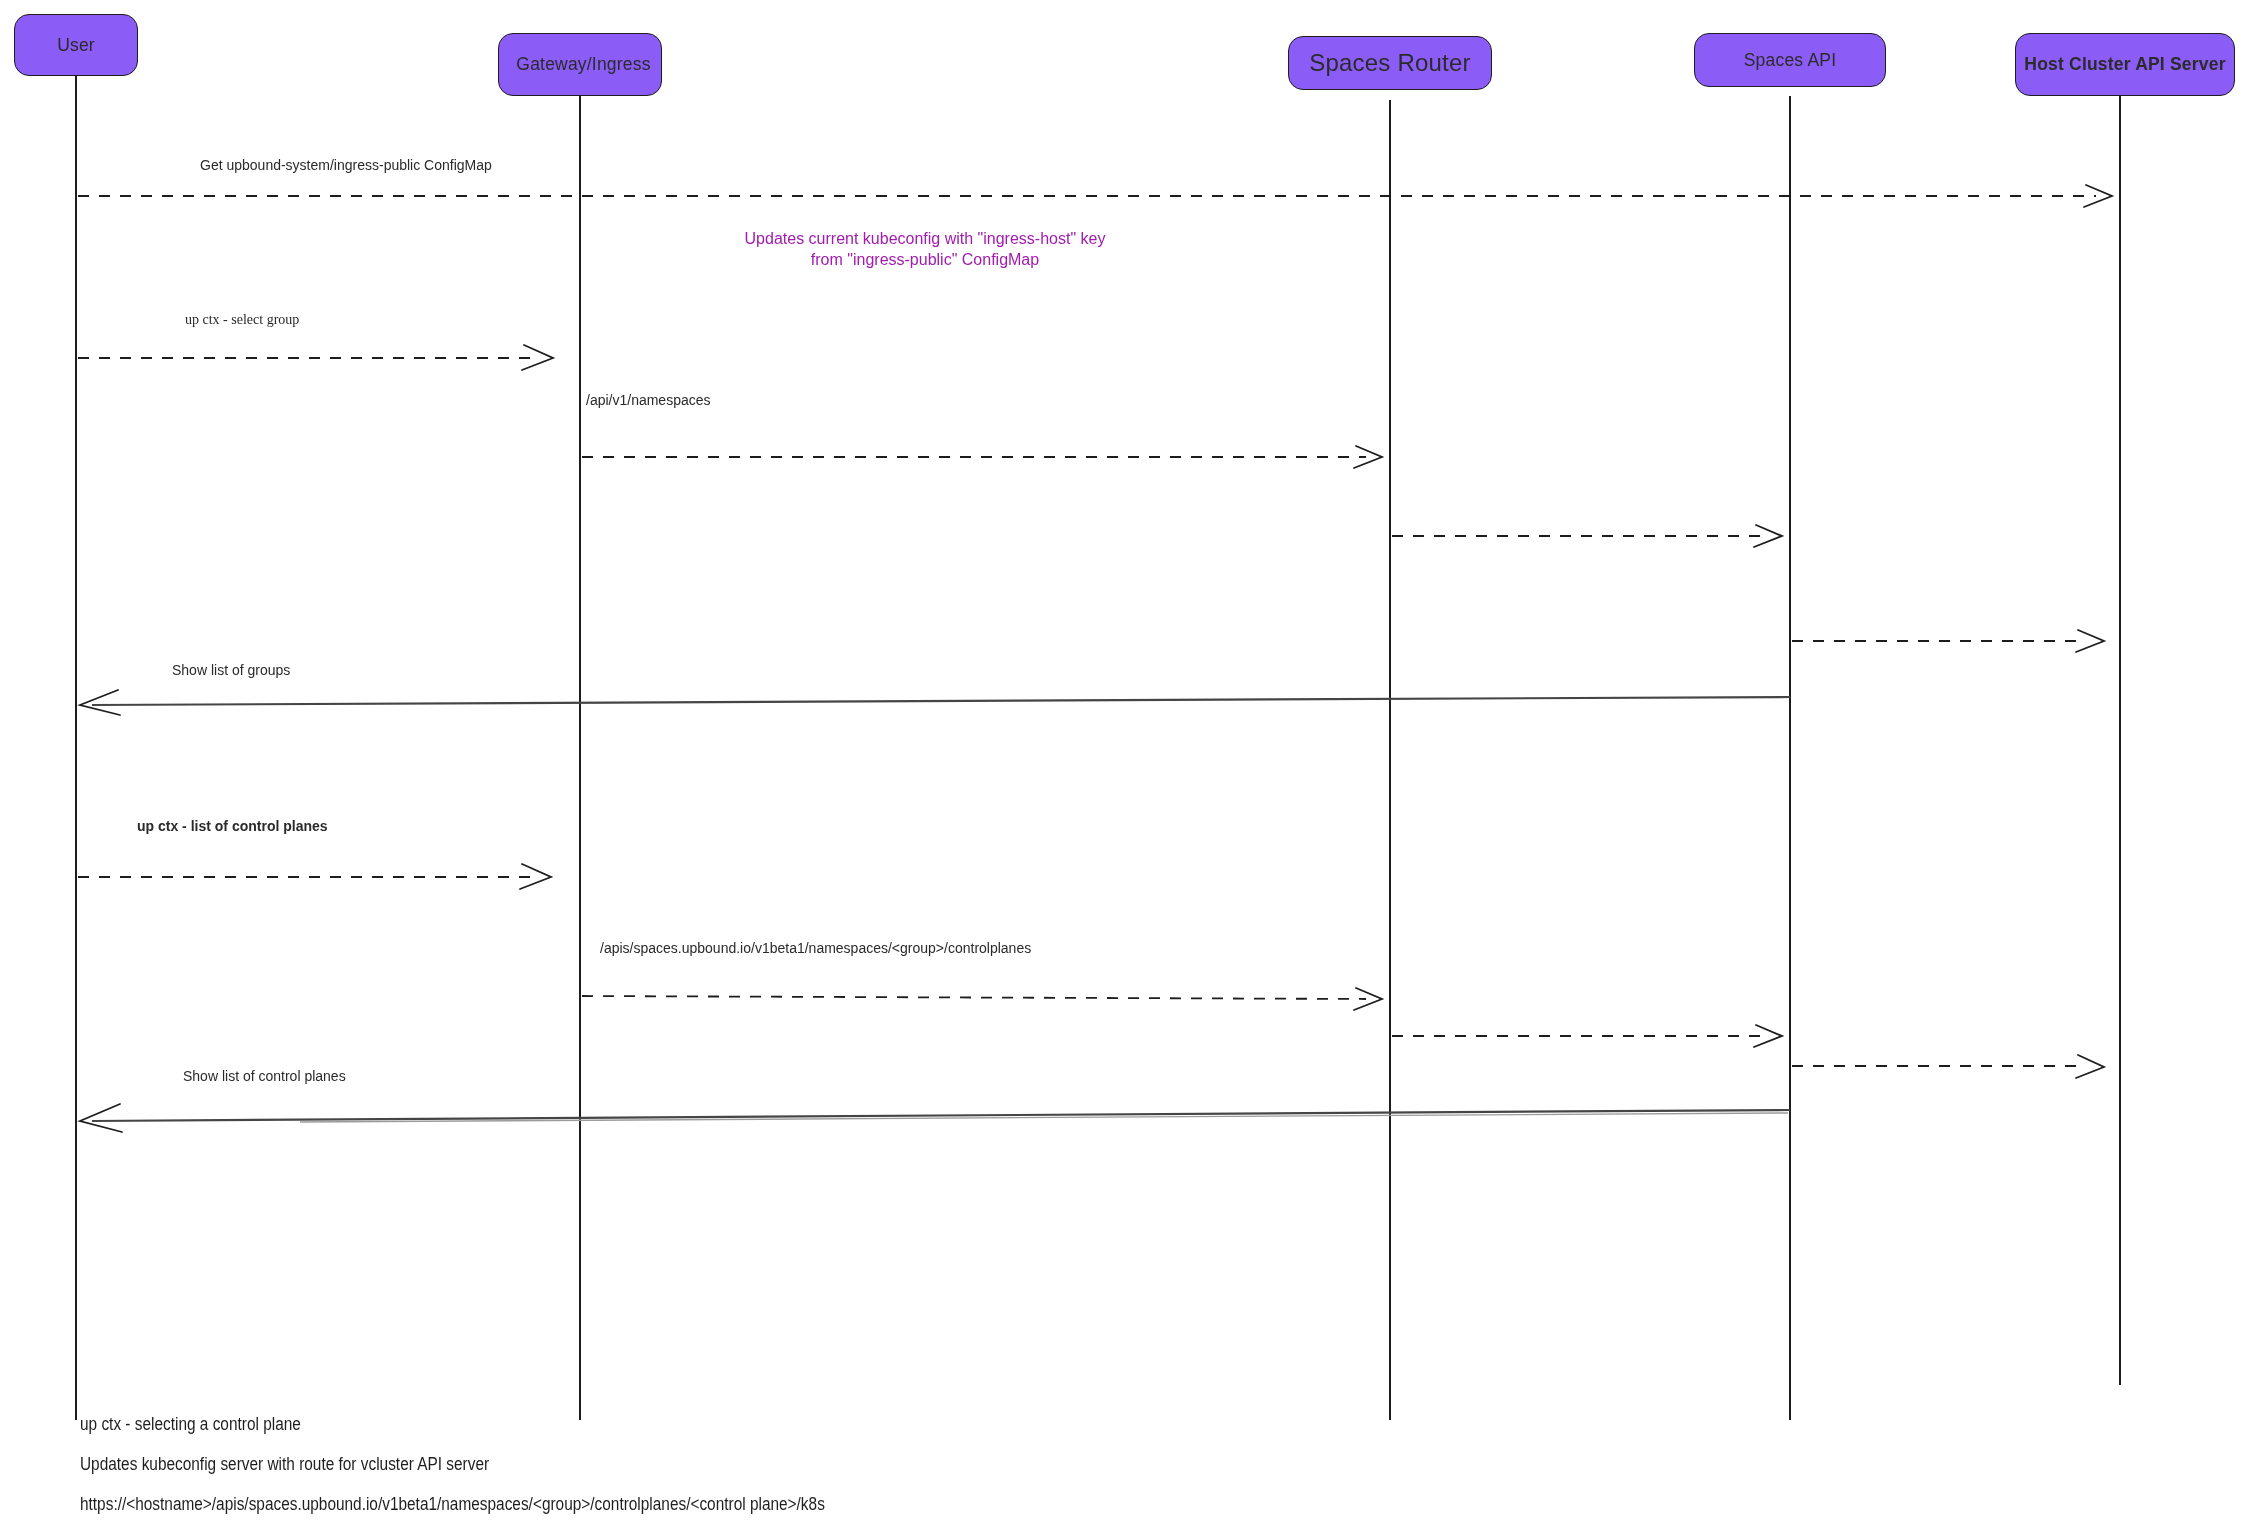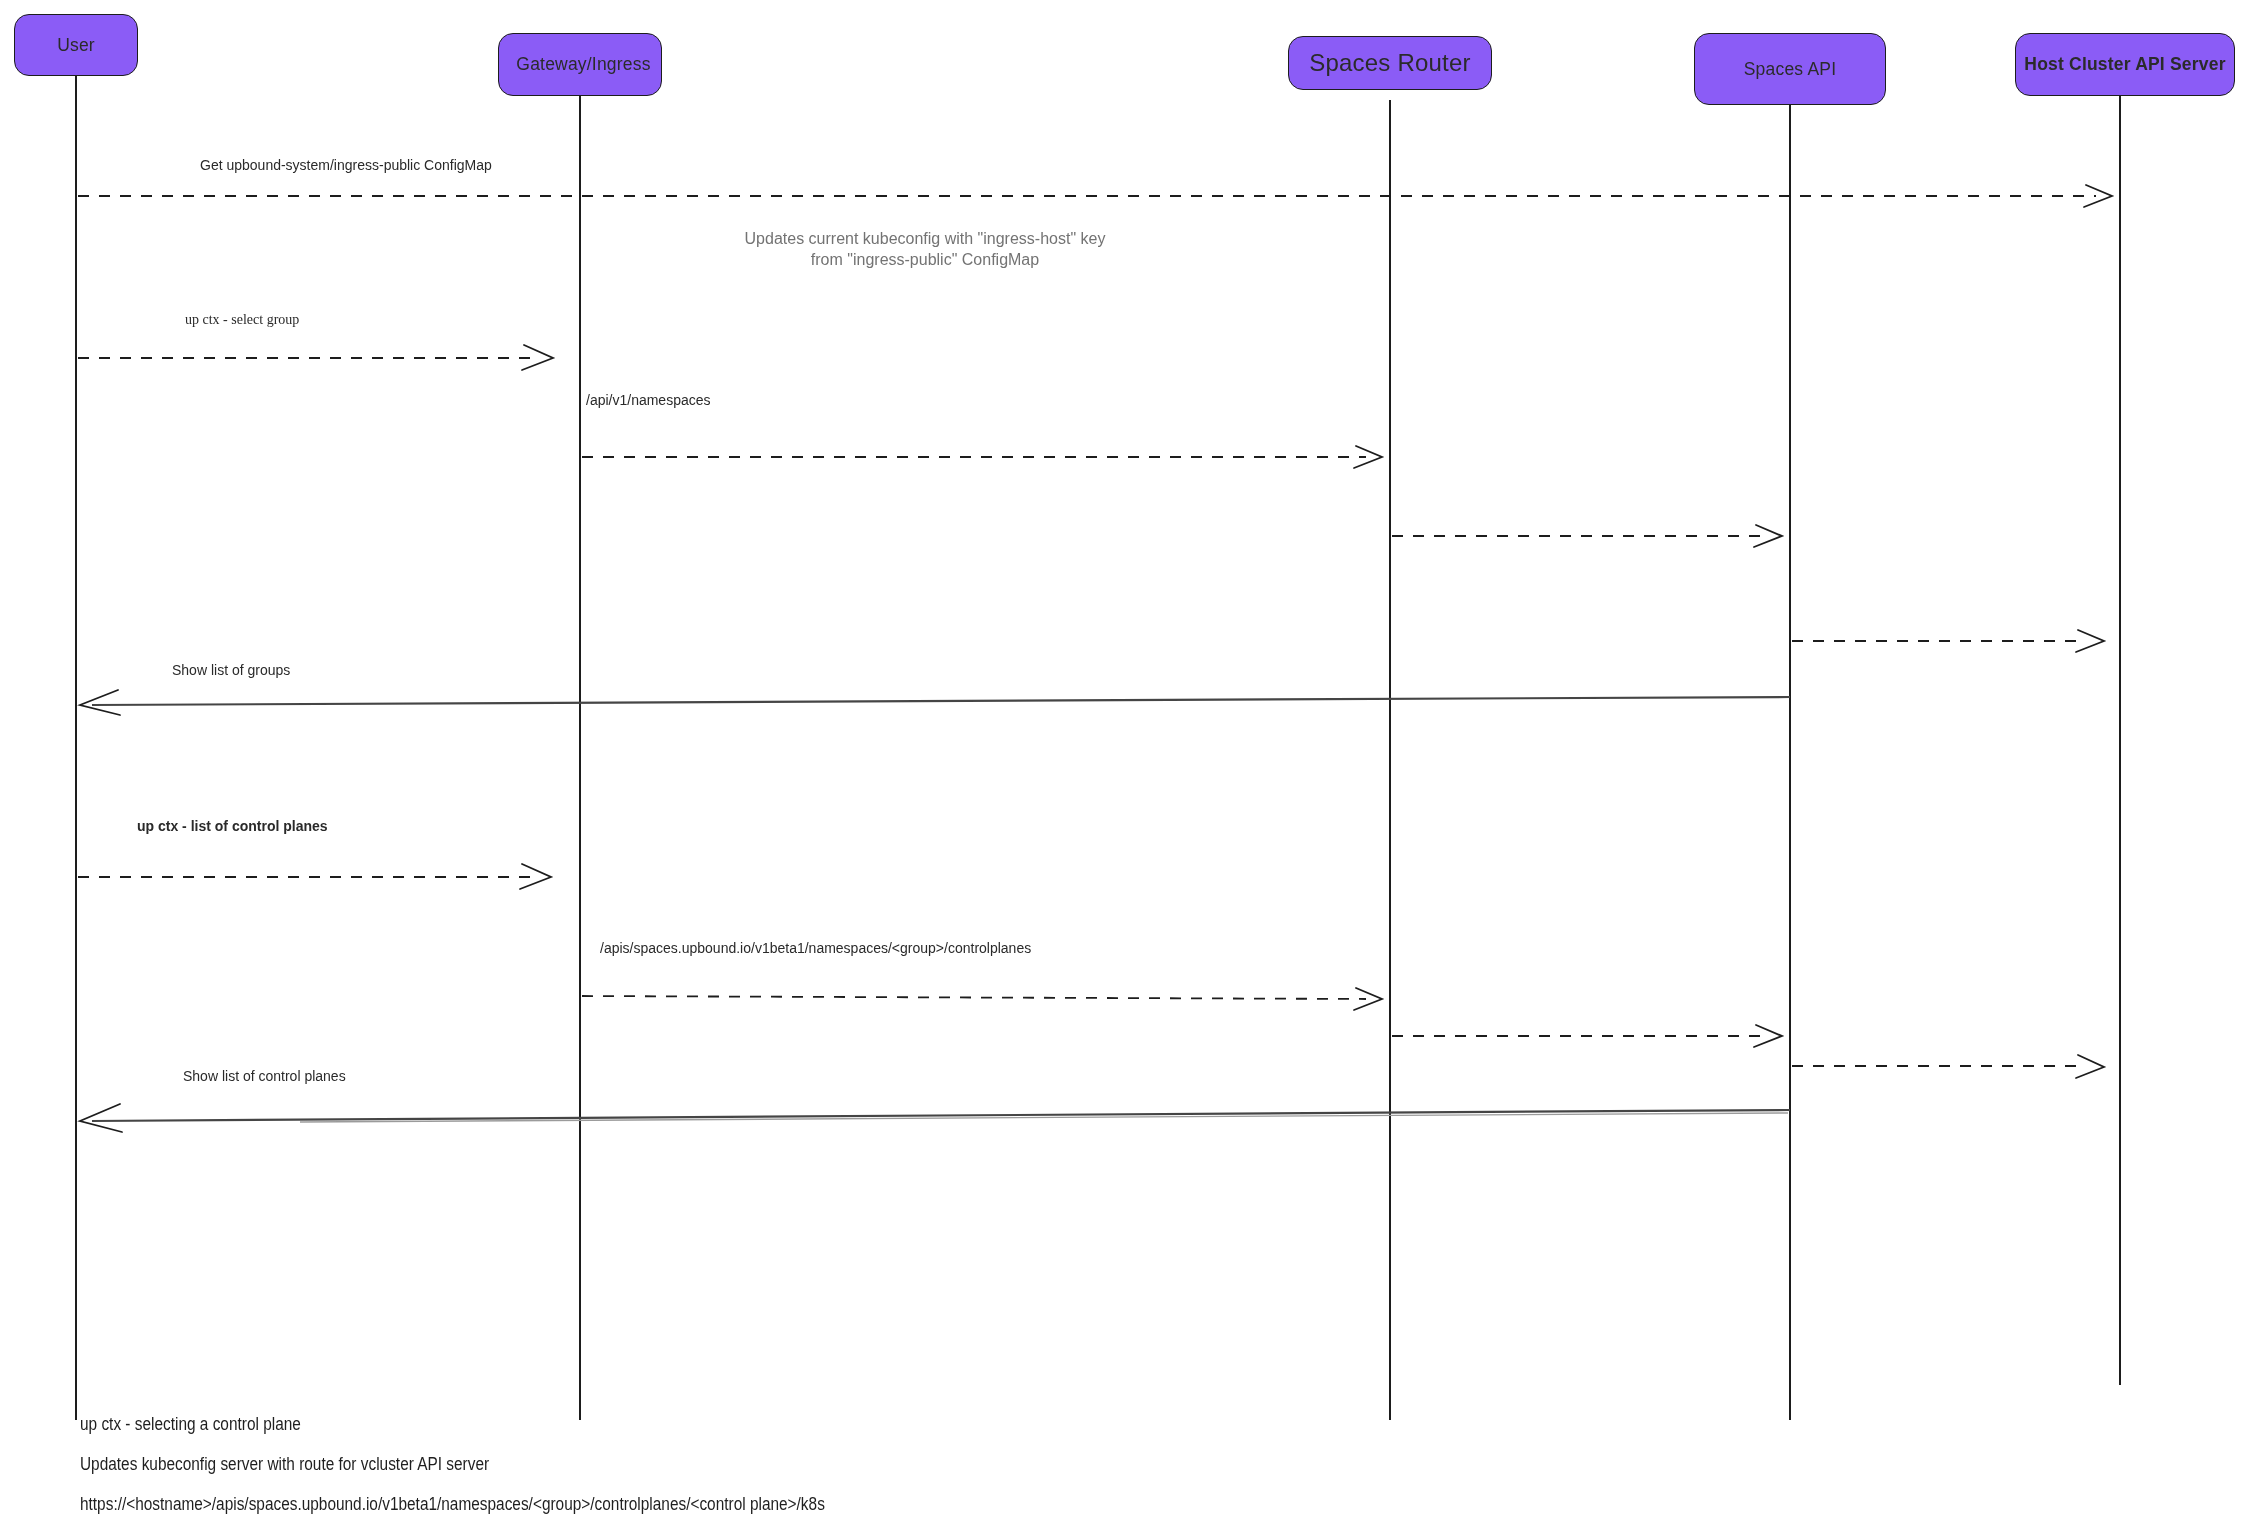--- a/index.html
+++ b/index.html
@@ -8,21 +8,21 @@
   .canvas{position:absolute;left:0;top:0;width:2252px;height:1532px;}
   svg.layer{position:absolute;left:0;top:0;width:2252px;height:1532px;}
 
   .actor{position:absolute;background:#8b5cf6;border:1.8px solid #1d1d1d;
          border-radius:15px;display:flex;align-items:center;justify-content:center;
          box-sizing:border-box;z-index:2;}
   .actor span{font-size:17.5px;color:#2b2b2b;letter-spacing:.2px;white-space:nowrap;}
   .actor.big span{font-size:24px;}
 
   .msg-label{position:absolute;font-size:14px;color:#2a2a2a;white-space:nowrap;z-index:3;}
-  .note{position:absolute;font-size:16px;color:#737373;text-align:center;
+  .note{position:absolute;font-size:16px;color:#a21caf;text-align:center;
         white-space:pre-line;line-height:21px;z-index:3;}
   .footnote{position:absolute;font-size:17.5px;color:#1f1f1f;white-space:nowrap;
         transform:scaleX(0.88);transform-origin:0 50%;z-index:3;}
 
   .dashed{stroke:#1d1d1d;stroke-width:1.8;fill:none;stroke-dasharray:11 10;}
   .solidline{stroke:#454545;stroke-width:2.2;fill:none;}
   .lifeline{stroke:#1d1d1d;stroke-width:2;fill:none;}
   .head{stroke:#1d1d1d;stroke-width:1.8;fill:none;stroke-linecap:round;}
 </style>
 </head>
@@ -97,21 +97,21 @@
 
   <div class="actor" style="left:14px;top:14px;width:124px;height:62px;">
     <span>User</span>
   </div>
   <div class="actor" style="left:498px;top:33px;width:164px;height:63px;padding-left:7px;">
     <span>Gateway/Ingress</span>
   </div>
   <div class="actor big" style="left:1288px;top:36px;width:204px;height:54px;">
     <span>Spaces Router</span>
   </div>
-  <div class="actor" style="left:1694px;top:33px;width:192px;height:72px;">
+  <div class="actor" style="left:1694px;top:33px;width:192px;height:54px;">
     <span>Spaces API</span>
   </div>
   <div class="actor" style="left:2015px;top:33px;width:220px;height:63px;font-weight:bold;">
     <span>Host Cluster API Server</span>
   </div>
 
   <div class="msg-label" style="left:200px;top:157px;">Get upbound-system/ingress-public ConfigMap</div>
 
   <div class="note" style="left:730px;top:228px;width:390px;">Updates current kubeconfig with "ingress-host" key
 from "ingress-public" ConfigMap</div>

